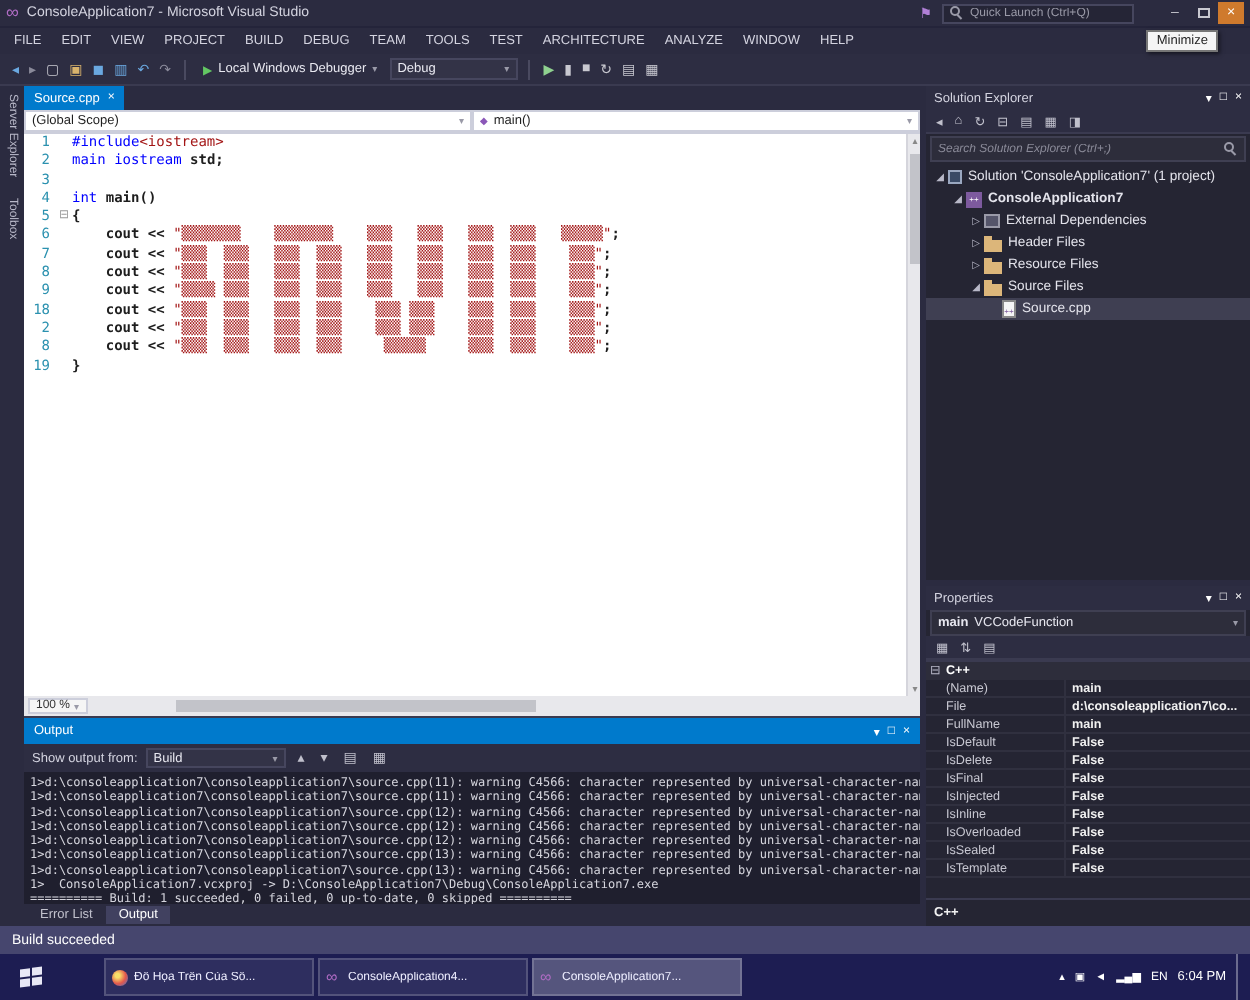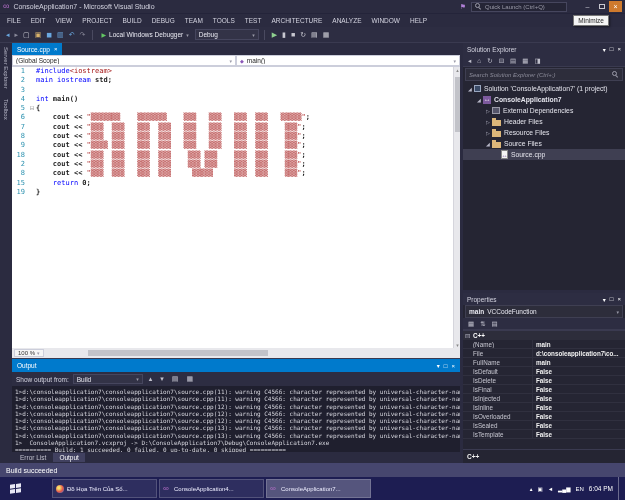--- a/index.html
+++ b/index.html
@@ -289,25 +289,20 @@
               <span class="ln">2</span>
               <span class="fold"></span>
               <span class="ct"><span class="tok-pl">    cout &lt;&lt; </span><span class="tok-str">"▒▒▒  ▒▒▒   ▒▒▒  ▒▒▒    ▒▒▒ ▒▒▒    ▒▒▒  ▒▒▒    ▒▒▒"</span><span class="tok-pl">;</span></span>
             </div>
             <div class="code-line">
               <span class="ln">8</span>
               <span class="fold"></span>
               <span class="ct"><span class="tok-pl">    cout &lt;&lt; </span><span class="tok-str">"▒▒▒  ▒▒▒   ▒▒▒  ▒▒▒     ▒▒▒▒▒     ▒▒▒  ▒▒▒    ▒▒▒"</span><span class="tok-pl">;</span></span>
             </div>
             <div class="code-line">
-              <span class="ln">15</span>
-              <span class="fold"></span>
-              <span class="ct"><span class="tok-pl">    </span><span class="tok-kw">return</span><span class="tok-pl"> 0;</span></span>
-            </div>
-            <div class="code-line">
               <span class="ln">19</span>
               <span class="fold"></span>
               <span class="ct"><span class="tok-pl">}</span></span>
             </div>
           </div>
         <div class="vscroll">
           <span class="arr" style="top:0">▴</span>
           <i class="thumb"></i>
           <span class="arr" style="bottom:0">▾</span>
         </div>

